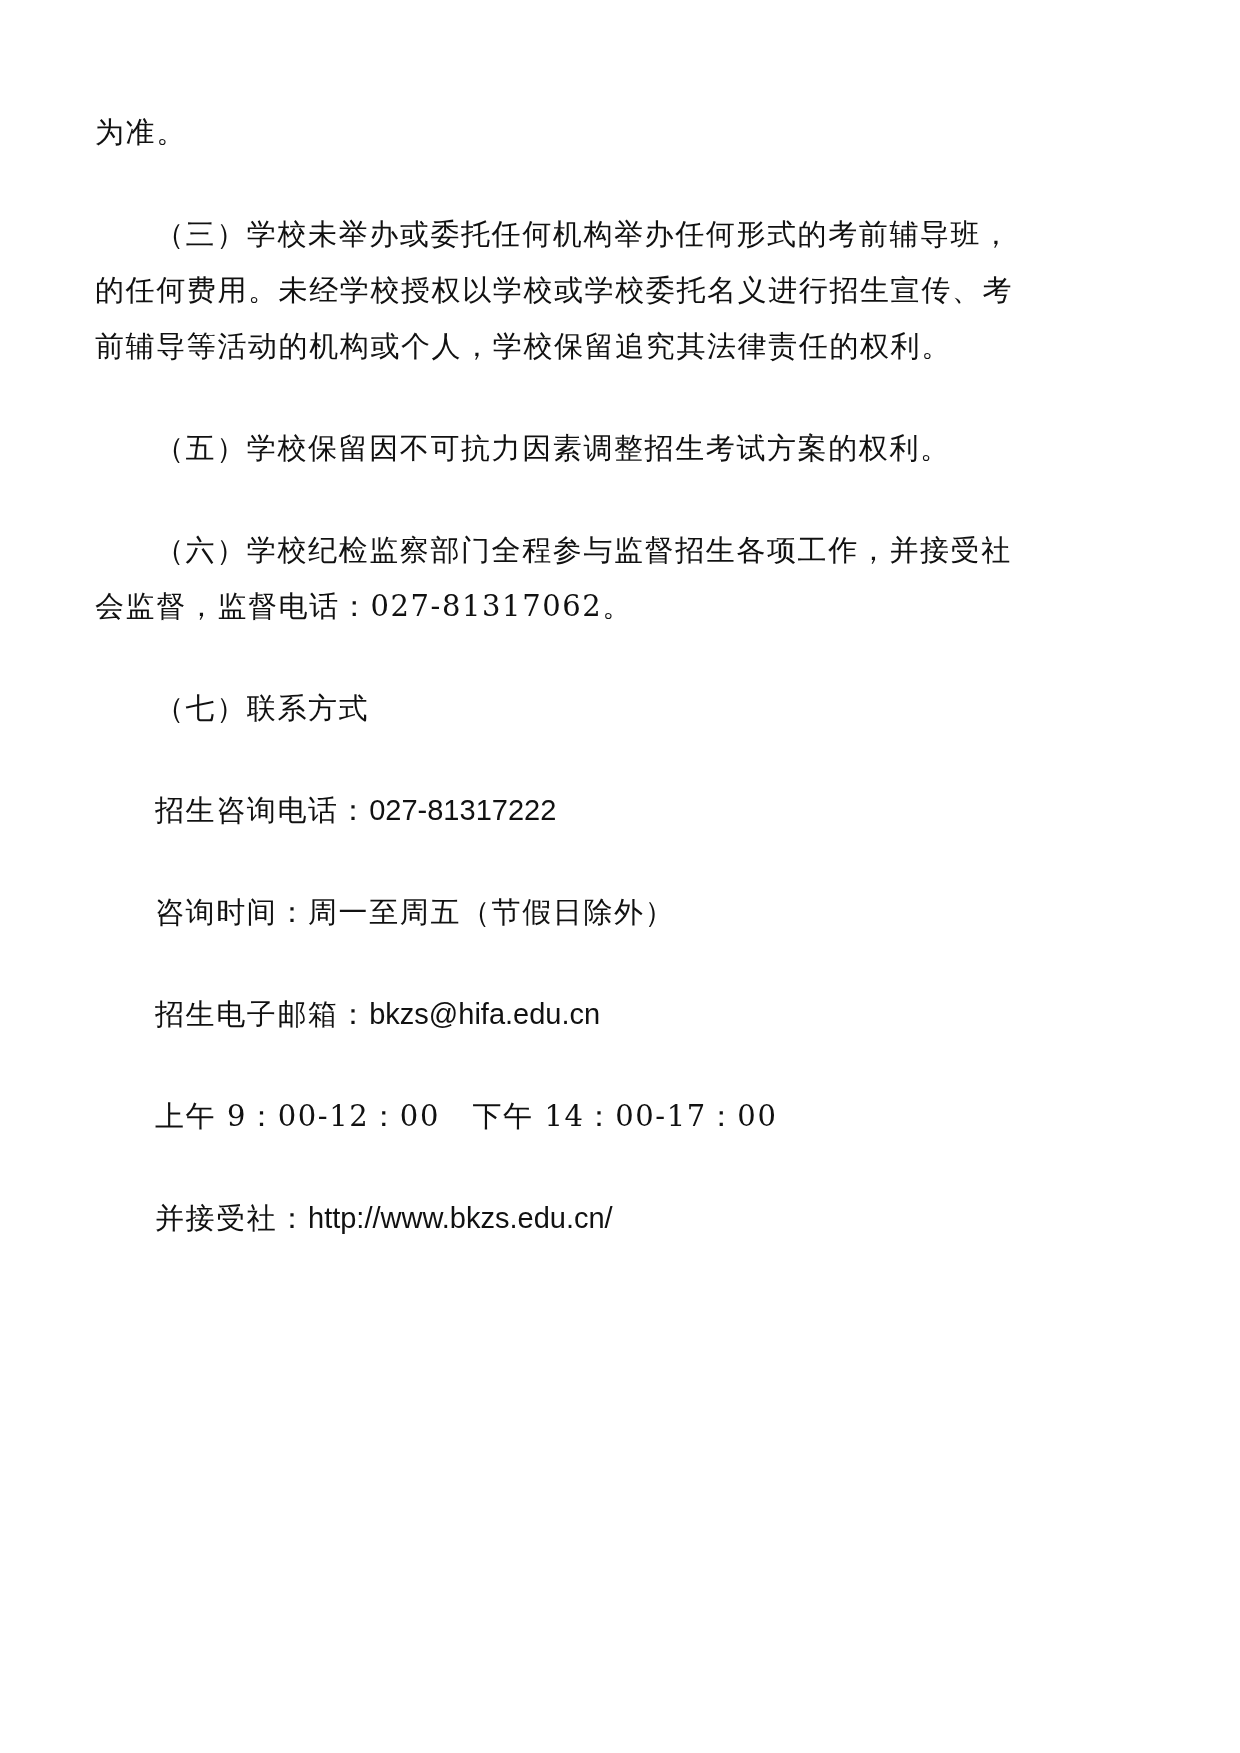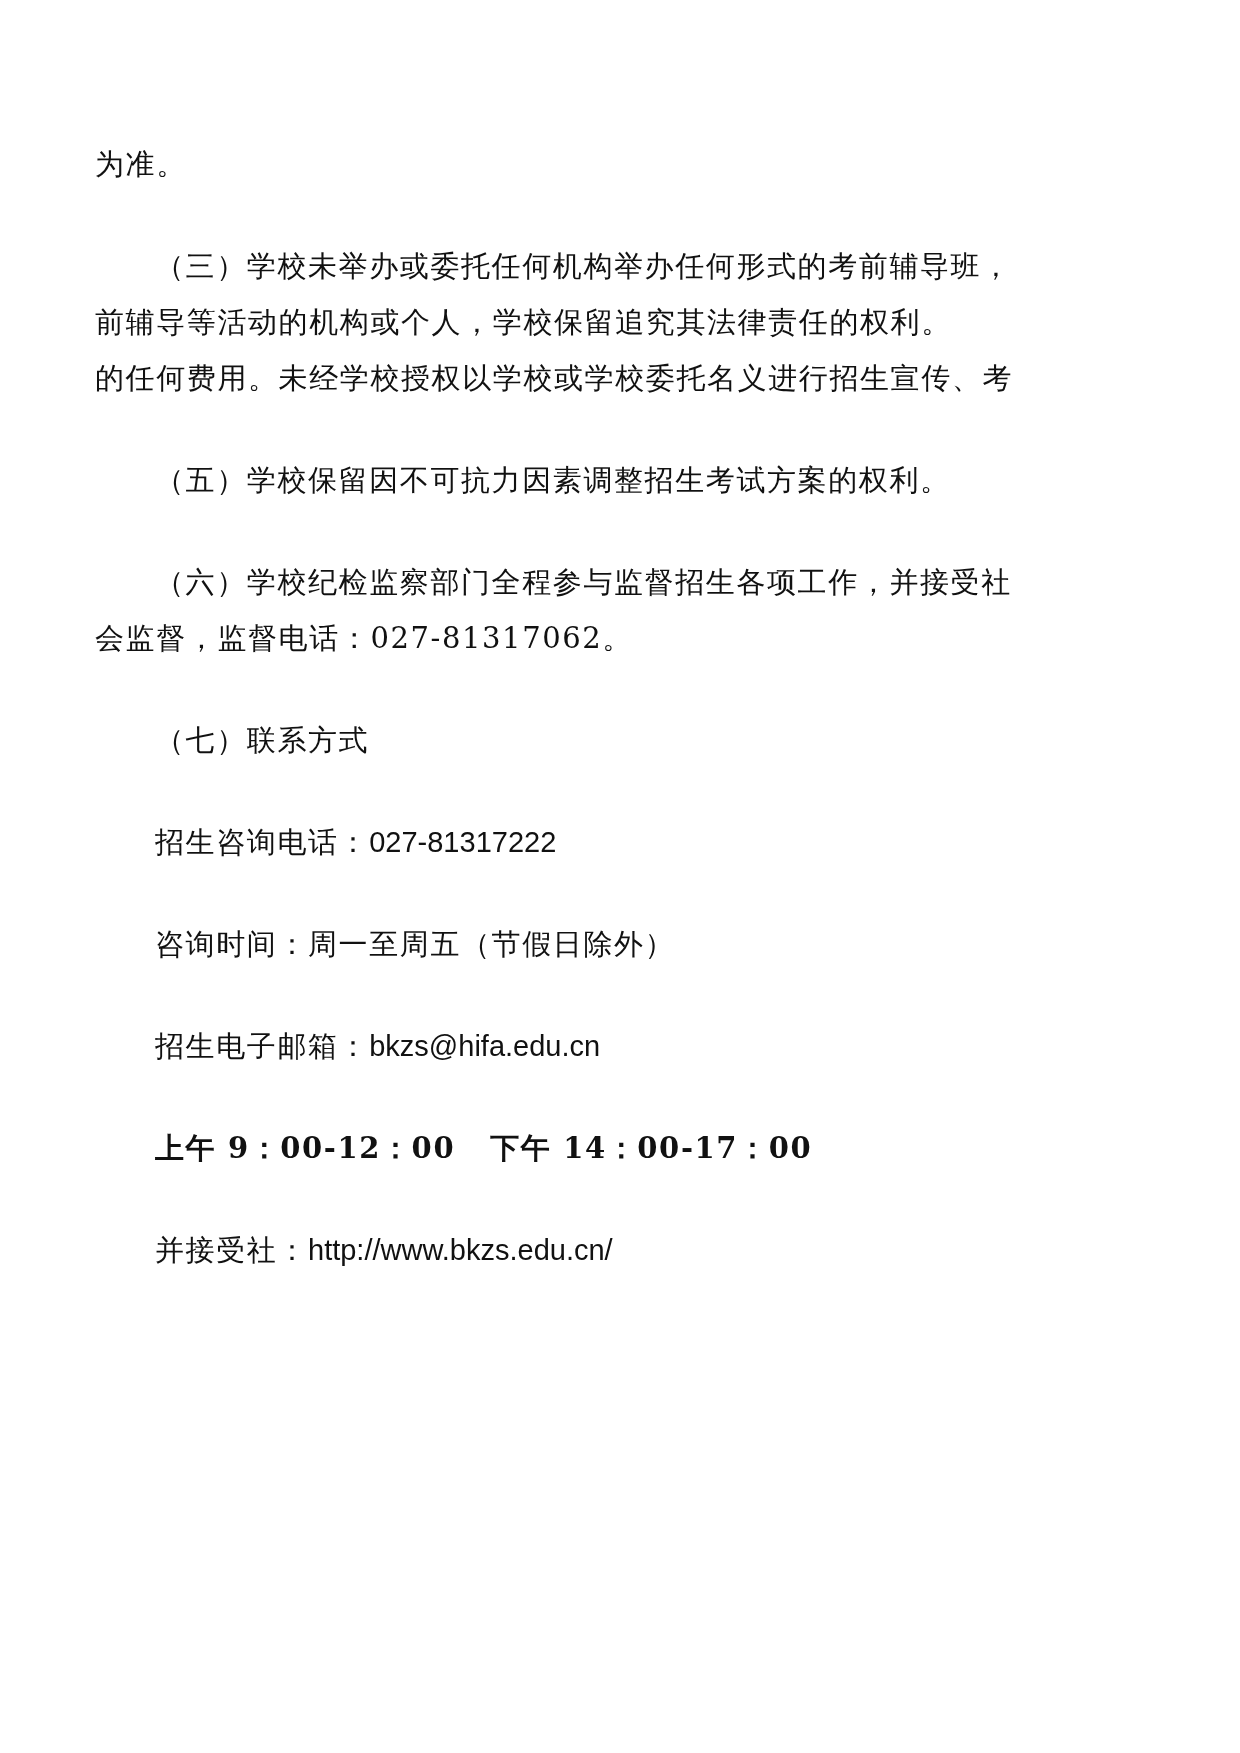--- a/index.html
+++ b/index.html
@@ -11,21 +11,21 @@
       width: 1240px;
       height: 1753px;
       position: relative;
       overflow: hidden;
       font-family: "DejaVu Serif", "Liberation Serif", serif;
       color: #111111;
     }
     .page {
       position: absolute;
       left: 95px;
-      top: 144px;
+      top: 112px;
       width: 900px;
     }
     .line {
       height: 56px;
       line-height: 40px;
       font-size: 29px;
       white-space: nowrap;
       letter-spacing: 1.6px;
     }
     .indent {
@@ -39,22 +39,22 @@
   </style>
 </head>
 <body>
 
 <div class="page">
 
   <div class="line">为准。</div>
 
   <div>
     <div class="line indent">（三）学校未举办或委托任何机构举办任何形式的考前辅导班，</div>
+    <div class="line">的任何费用。未经学校授权以学校或学校委托名义进行招生宣传、考</div>
     <div class="line">前辅导等活动的机构或个人，学校保留追究其法律责任的权利。</div>
-    <div class="line">的任何费用。未经学校授权以学校或学校委托名义进行招生宣传、考</div>
   </div>
 
 
   <div>
     <div class="line indent">（五）学校保留因不可抗力因素调整招生考试方案的权利。</div>
   </div>
 
   <div>
     <div class="line indent">（六）学校纪检监察部门全程参与监督招生各项工作，并接受社</div>
     <div class="line">会监督，监督电话：027-81317062。</div>
@@ -66,20 +66,20 @@
     <div class="line indent">
       <span>招生咨询电话：</span><span class="mono">027-81317222</span>
     </div>
     <div class="line indent">
       <span>咨询时间：</span><span>周一至周五（节假日除外）</span>
     </div>
     <div class="line indent">
       <span>招生电子邮箱：</span><span class="mono">bkzs@hifa.edu.cn</span>
     </div>
     <div class="line indent">
-      <span style="white-space: pre; font-weight: bold;">上午 9：00-12：00   下午 14：00-17：00</span>
+      <span style="white-space: pre;">上午 9：00-12：00   下午 14：00-17：00</span>
     </div>
     <div class="line indent">
       <span>并接受社：</span><span class="mono">http://www.bkzs.edu.cn/</span>
     </div>
   </div>
 
 </div>
 
 </body></html>

